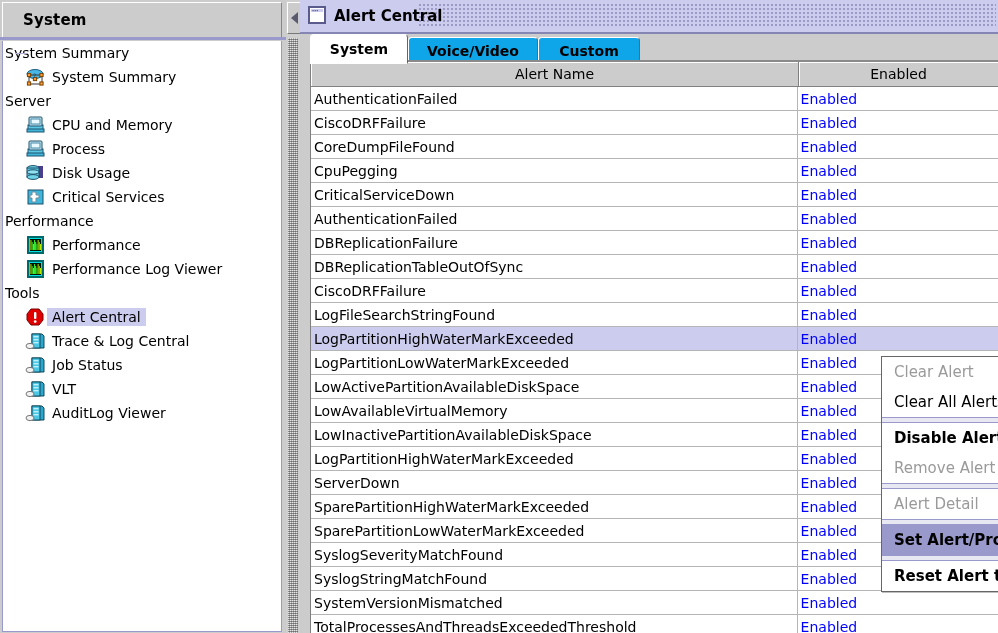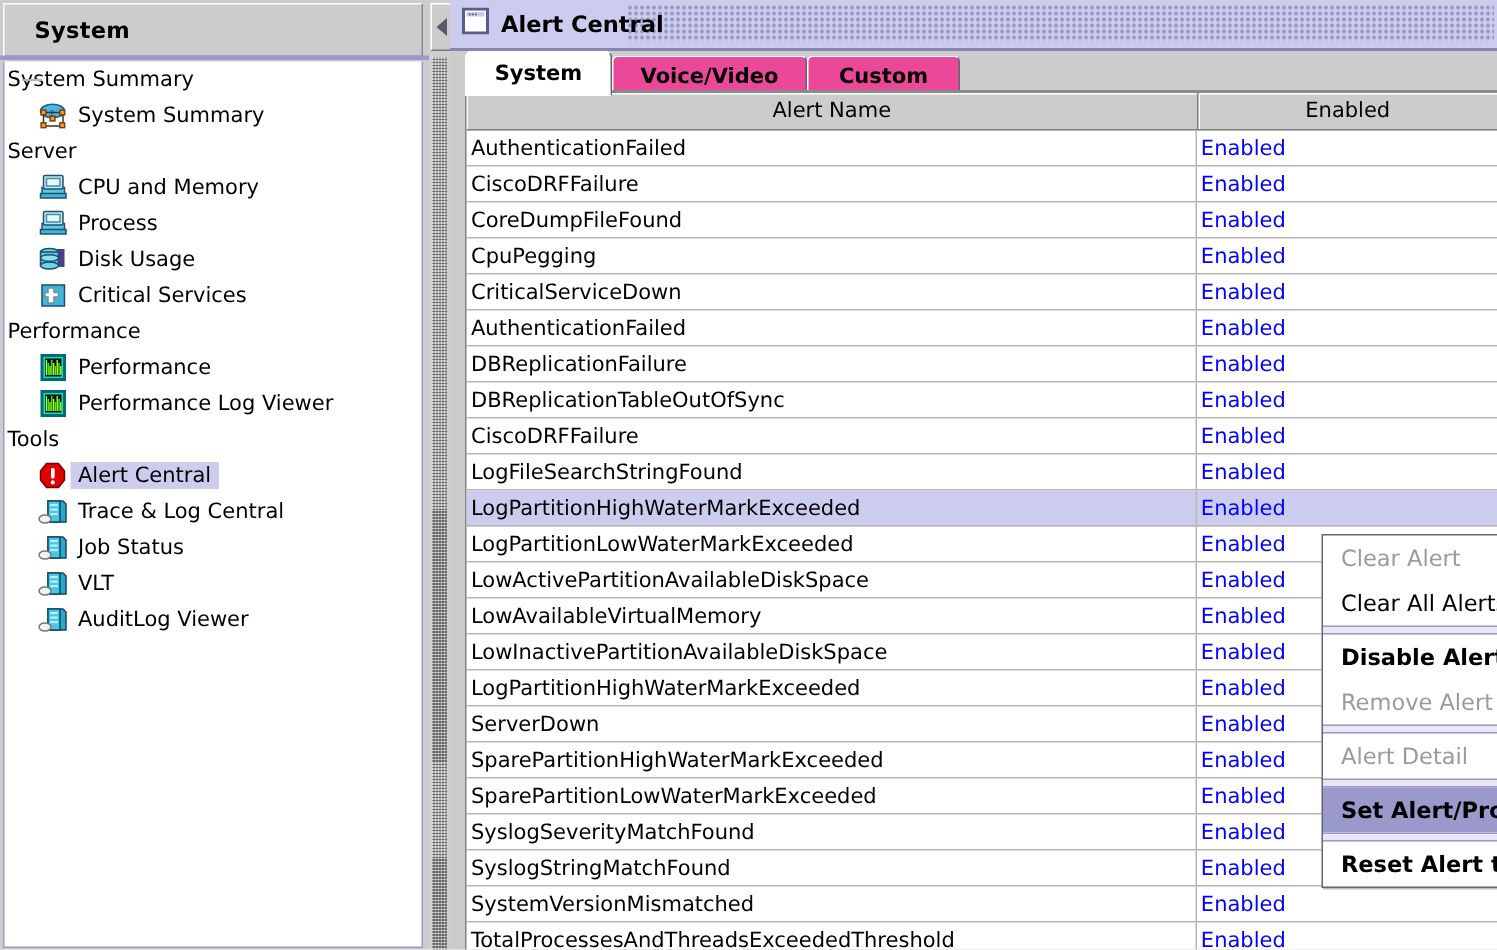--- a/index.html
+++ b/index.html
@@ -76,30 +76,30 @@
   .frame-title .fi{margin-left:8px;z-index:2;}
   .frame-title .ftxt{margin-left:8px;font-weight:bold;font-size:15px;z-index:2;}
 
   .tabstrip{position:absolute;left:0;top:34px;width:698px;height:28px;}
   .tab{
     position:absolute;top:3px;height:25px;
     display:flex;align-items:center;justify-content:center;
     font-weight:bold;font-size:14px;
     border:1px solid #ffffff;border-right-color:#666;
     border-radius:4px 4px 0 0;
-    background:#ec4899;
+    background:#0ea5e9;
   }
   .tab.active{background:#ffffff;top:0;height:28px;border-bottom-color:#ffffff;z-index:3;}
 
   .tablewrap{
     position:absolute;left:10px;top:60px;width:688px;height:573px;
     background:#ffffff;border:1px solid #808080;border-top:2px solid #8a8a8a;
     overflow:hidden;
   }
-  .thead{display:flex;height:24px;background:#86efac;border-bottom:1px solid #808080;}
+  .thead{display:flex;height:24px;background:#4c1d95;border-bottom:1px solid #808080;}
   .th{
     display:flex;align-items:center;justify-content:center;
     font-size:14px;height:24px;
     border-right:1px solid #808080;
     background:#cccccc;
     box-shadow:inset 1px 1px 0 #ffffff;
   }
   .th.c1{width:487px;}
   .th.c2{width:199px;border-right:none;}
   .trowd{display:flex;height:23px;border-bottom:1px solid #b5b5b5;text-align:right;}

